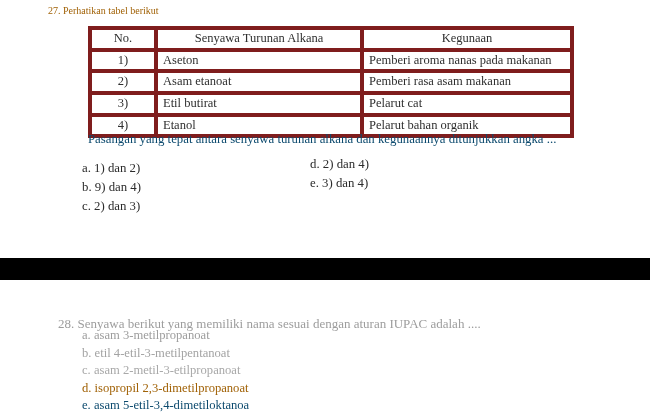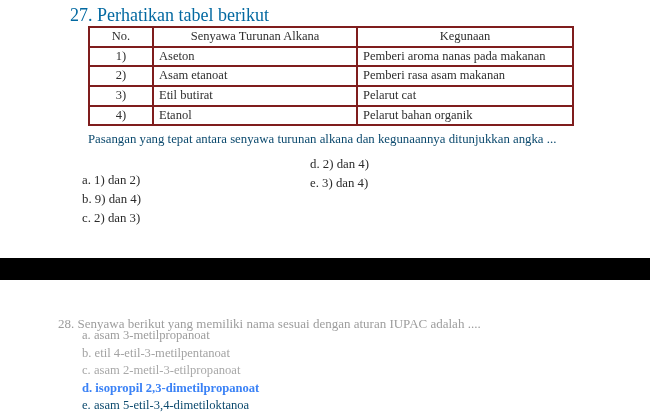--- a/index.html
+++ b/index.html
@@ -22,40 +22,40 @@
 
   
   .q27 {
     position: absolute;
     left: 0;
     top: 0;
     width: 650px;
   }
   .q27-stem {
     position: absolute;
-    left: 70px;
+    left: 48px;
     top: 5px;
-    font-size: 18px;
-    color: #0369a1;
+    font-size: 10px;
+    color: #a16207;
     white-space: nowrap;
   }
 
   table.alkana {
     position: absolute;
     left: 88px;
     top: 26px;
     width: 486px;
     border-collapse: collapse;
     font-size: 12.5px;
     color: #2e2e2e;
     table-layout: fixed;
   }
   table.alkana th,
   table.alkana td {
-    border: 2px solid #7f1d1d;
+    border: 4px solid #7f1d1d;
     padding: 1px 5px;
     line-height: 1.25;
     font-weight: normal;
   }
   table.alkana th {
     text-align: center;
   }
   table.alkana .c-no { width: 52px; text-align: center; }
   table.alkana .c-sen { width: 192px; text-align: left; }
   table.alkana .c-keg { width: auto; text-align: left; }
@@ -75,21 +75,21 @@
     position: absolute;
     left: 82px;
     top: 155px;
     width: 460px;
     font-size: 12.8px;
     color: #2b2b2b;
   }
   .opt-col-left {
     position: absolute;
     left: 0;
-    top: 16px;
+    top: 4px;
     width: 220px;
   }
   .opt-col-right {
     position: absolute;
     left: 228px;
     top: 0;
     width: 220px;
   }
   .opt-row {
     line-height: 19px;
@@ -126,21 +126,21 @@
     left: 82px;
     top: 27px;
     font-size: 12.6px;
   }
   .q28-options .opt-row {
     line-height: 17.5px;
   }
   .fade1 { color: #9d9d9d; }
   .fade2 { color: #a3a3a3; }
   .fade3 { color: #a8a8a8; }
-  .fade4 { color: #3b82f6; font-weight: bold; }
+  .fade4 { color: #a16207; }
   .fade5 { color: #0c4a6e; font-family: Liberation Serif, serif; }
 </style>
 </head>
 <body>
 
 <div class="page">
 
   <section class="q27">
     <div class="q27-stem">27. Perhatikan tabel berikut</div>
 

